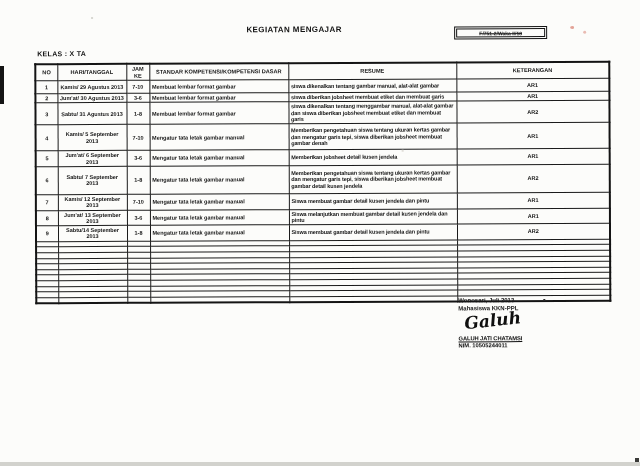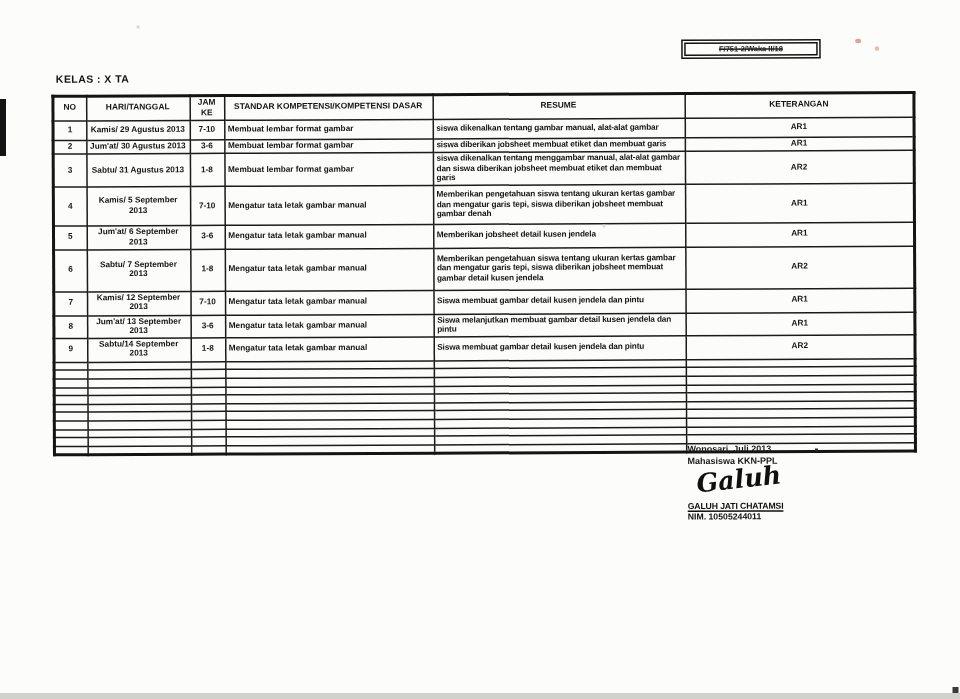--- a/index.html
+++ b/index.html
@@ -86,20 +86,21 @@
   .dot-mark{position:absolute;left:543px;top:300px;width:2px;height:2px;background:#2b2b2b;}
   .speck-a{position:absolute;left:92px;top:16px;width:2px;height:2px;background:#d8d8d2;}
   .speck-b{position:absolute;left:402px;top:150px;width:2px;height:2px;background:#e0ded8;}
 </style>
 </head>
 <body>
 
 <div class="sheet">
   <div class="tilt">
 
+    <div class="title">KEGIATAN MENGAJAR</div>
 
     <div class="form-box">
       <div class="form-box-inner">
         <span class="form-code">F/751-2/Waka II/18</span>
       </div>
     </div>
 
     <div class="kelas">KELAS :  X TA</div>
 
     <table class="tbl">

